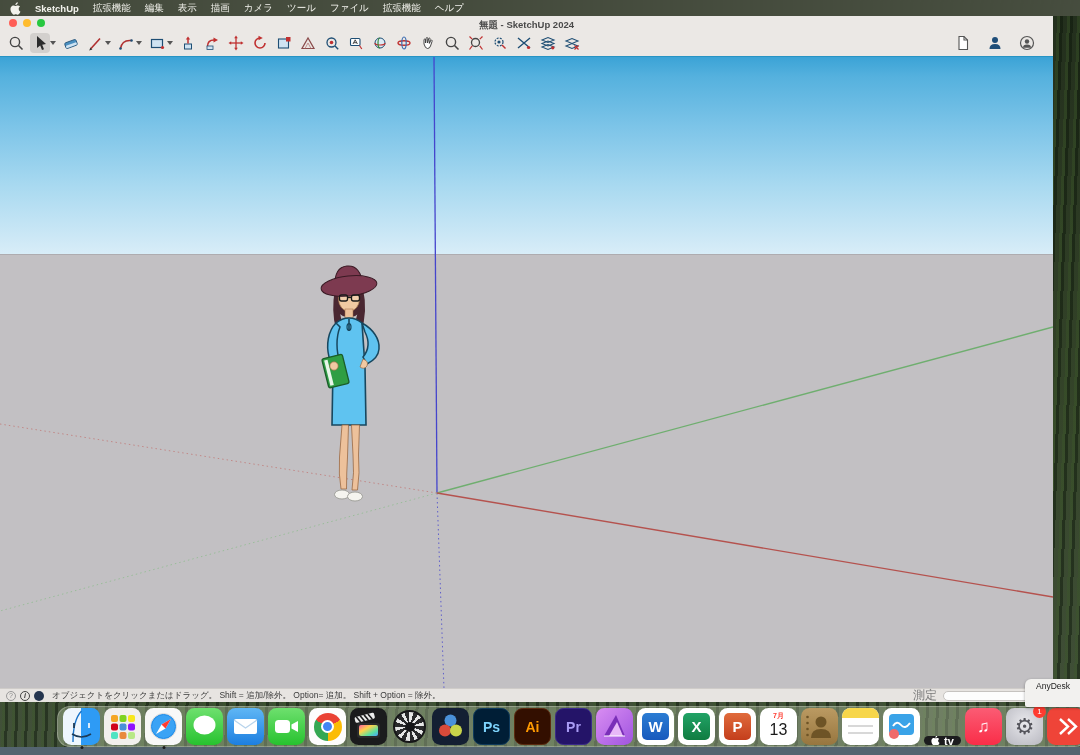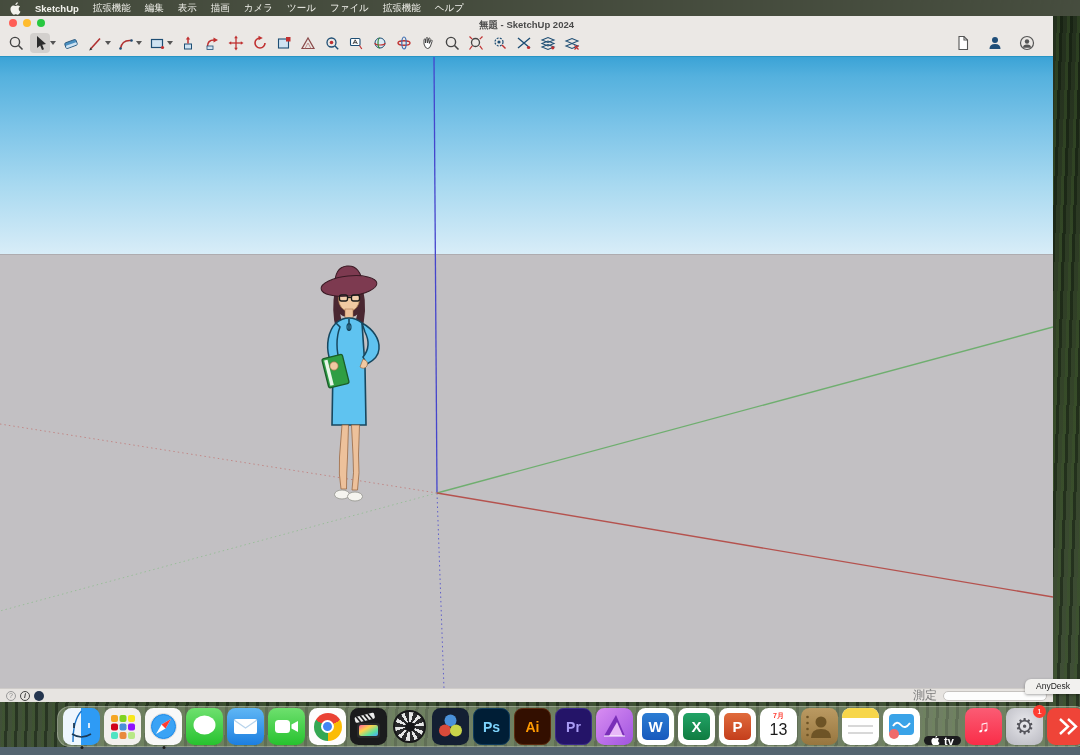--- a/index.html
+++ b/index.html
@@ -56,21 +56,21 @@
     display:flex; align-items:center; justify-content:center; font-size:7px; line-height:1; }
   .sb-help { border:1px solid #9a9a9a; color:#8a8a8a; }
   .sb-info { border:1px solid #444; color:#333; font-weight:bold; font-style:italic; }
   .sb-geo  { background:#24344e; }
   .sb-hint { margin-left:4px; white-space:nowrap; }
   .measure-wrap { position:absolute; right:6px; display:flex; align-items:center; gap:6px; }
   .measure-label { font-size:12px; color:#7a7a7a; }
   .measure-input { width:104px; height:10px; border:1px solid #c6c3c0; border-radius:5px; background:#fdfdfd; font-size:8px; padding:0 4px; }
 
   
-  .anydesk-popup { position:absolute; right:0; top:679px; height:15px; padding:2px 10px 2px 11px;
+  .anydesk-popup { position:absolute; right:0; top:679px; height:28px; padding:2px 10px 2px 11px;
     background:#f2f1ef; border-radius:6px 0 0 2px; font-size:8.5px; color:#222;
     box-shadow:0 1px 3px rgba(0,0,0,.35); z-index:6; }
 
   
   .dock { position:absolute; left:57px; top:706px; height:41px; width:1031px;
     background:rgba(190,205,170,.38); border:1px solid rgba(255,255,255,.25);
     border-radius:13px; display:flex; align-items:center; gap:4px; padding:0 5px; z-index:5; }
   .dk { width:37px; height:37px; border-radius:8.5px; position:relative; flex:0 0 auto; overflow:visible; }
   .dk .face { position:absolute; inset:0; border-radius:8.5px; overflow:hidden; }
   .dot { position:absolute; left:50%; bottom:-3.5px; width:3px; height:3px; border-radius:50%; background:#1c1c1c; transform:translateX(-50%); }
@@ -366,20 +366,21 @@
 
       <ellipse cx="40" cy="235.5" rx="7.5" ry="4.5" fill="#f5f4ef" stroke="#9a9a94" stroke-width=".9"></ellipse>
       <ellipse cx="53" cy="237.5" rx="7.5" ry="4.5" fill="#f5f4ef" stroke="#9a9a94" stroke-width=".9"></ellipse>
     </svg>
   </div>
 
   <div class="statusbar">
     <span class="sb-ic sb-help">?</span>
     <span class="sb-ic sb-info">i</span>
     <span class="sb-ic sb-geo"></span>
+    <span class="sb-hint">オブジェクトをクリックまたはドラッグ。 Shift = 追加/除外。 Option= 追加。 Shift + Option = 除外。</span>
     <span class="measure-wrap">
       <span class="measure-label">測定</span>
       <input class="measure-input" value="" style="">
     </span>
   </div>
 </div>
 
 <div class="anydesk-popup">AnyDesk</div>
 
 <div class="dock">

